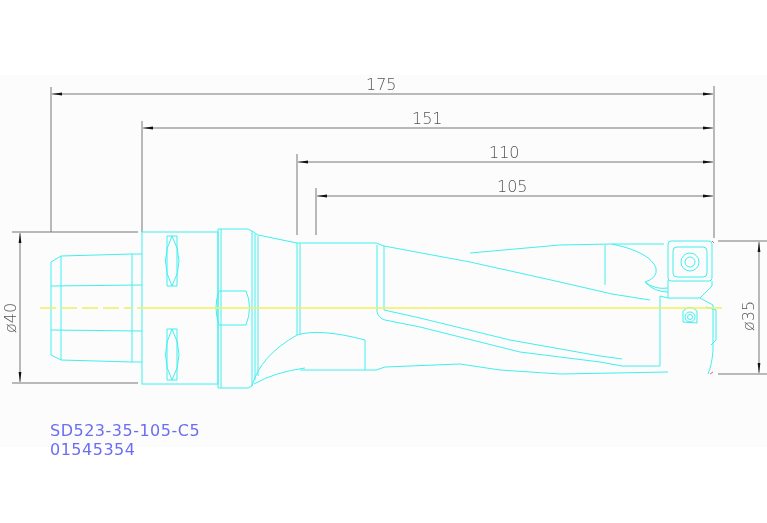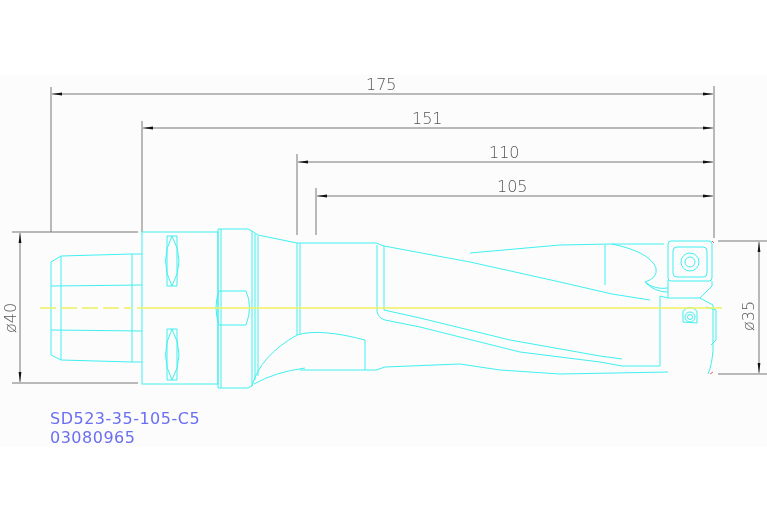--- a/index.html
+++ b/index.html
@@ -1,20 +1,20 @@
 <!DOCTYPE html>
 <html><head>
 <meta charset="utf-8">
 <style>
   html, body { margin: 0; padding: 0; background: #ffffff; }
   body { width: 767px; height: 523px; overflow: hidden; position: relative; font-family: "DejaVu Sans", sans-serif; }
   .sheet { position: absolute; left: 0; top: 75px; width: 767px; height: 372px; background: #fbfcfb; }
   svg { position: absolute; left: 0; top: 0; }
   .dim-text { font-family: "DejaVu Sans", sans-serif; font-size: 16px; fill: #555555; font-weight: 200; }
-  .label { position: absolute; left: 50px; font-family: "DejaVu Sans", sans-serif; font-size: 16px; color: #6b6ef0; letter-spacing: 0.5px; line-height: 18px; }
+  .label { position: absolute; left: 50px; font-family: "DejaVu Sans", sans-serif; font-size: 16px; color: #6b6ef0; letter-spacing: 0.5px; line-height: 18px; margin-top: 12px; }
 </style>
 </head>
 <body>
 
 <div class="sheet"></div>
 
 <svg width="767" height="523" viewBox="0 0 767 523">
   <defs>
     <marker id="arrL" markerWidth="10" markerHeight="6" refX="0" refY="3" orient="auto">
       <path d="M0,3 L10,1.6 L10,4.4 Z" fill="#111"></path>
@@ -115,13 +115,13 @@
     <line x1="710" y1="374" x2="713" y2="372"></line>
   </g>
 
   <g stroke="#f0f060" stroke-width="1.5">
     <line x1="40" y1="308" x2="132" y2="308" stroke-dasharray="16,5"></line>
     <line x1="137" y1="308" x2="722" y2="308"></line>
   </g>
 </svg>
 
 <div class="label" style="top:410px;">SD523-35-105-C5</div>
-<div class="label" style="top:429px;">03080965</div>
+<div class="label" style="top:429px;">01545354</div>
 
 </body></html>

